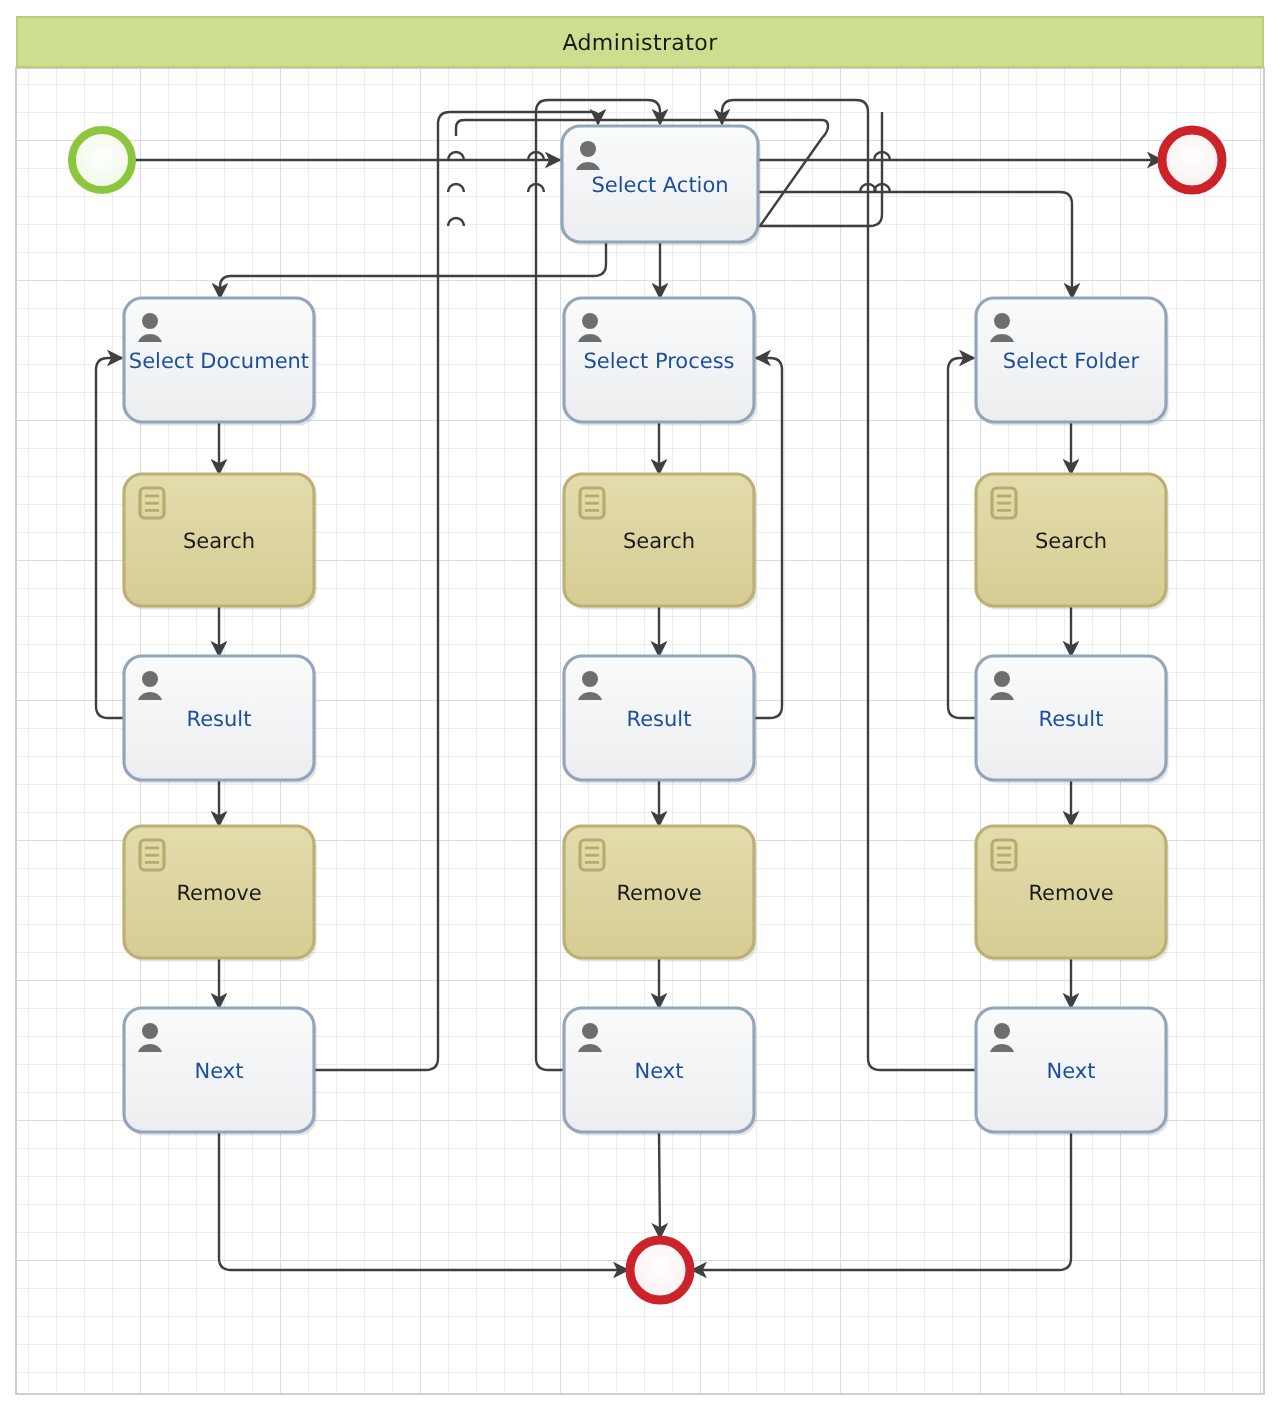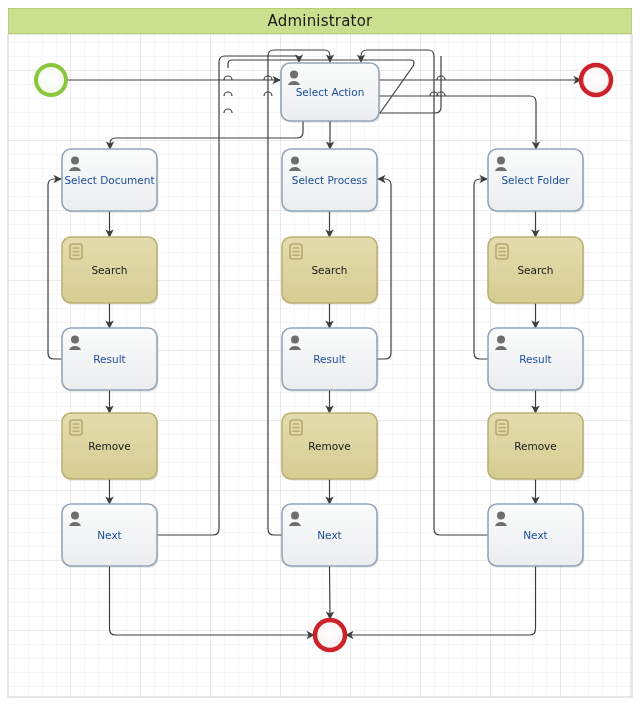--- a/index.html
+++ b/index.html
@@ -5,21 +5,21 @@
   html,body{margin:0;padding:0;background:#ffffff;}
   body{width:640px;height:705px;overflow:hidden;
        font-family:"DejaVu Sans","Liberation Sans",sans-serif;}
   #canvas{position:relative;width:640px;height:705px;}
   svg{display:block;}
   .poolTitle{
     position:absolute;left:8px;top:8px;width:624px;height:26px;
     box-sizing:border-box;
     background:#ccdf8f;border:1px solid #b9cf76;
     display:flex;align-items:center;justify-content:center;
-    font-size:15px;color:#1a1a1a;letter-spacing:.2px;
+    font-size:11px;color:#1a1a1a;letter-spacing:.2px;
   }
 </style>
 </head>
 <body>
 
 <div id="canvas">
 
   <svg id="layer" width="640" height="705">
     <defs>
       <pattern id="gridSmall" width="14" height="14" patternUnits="userSpaceOnUse">

